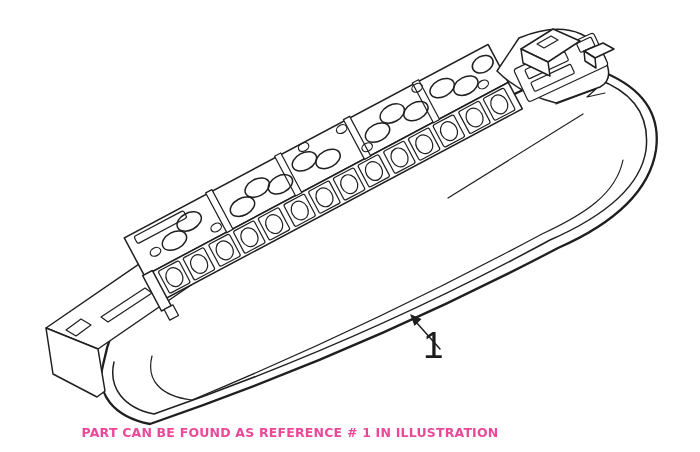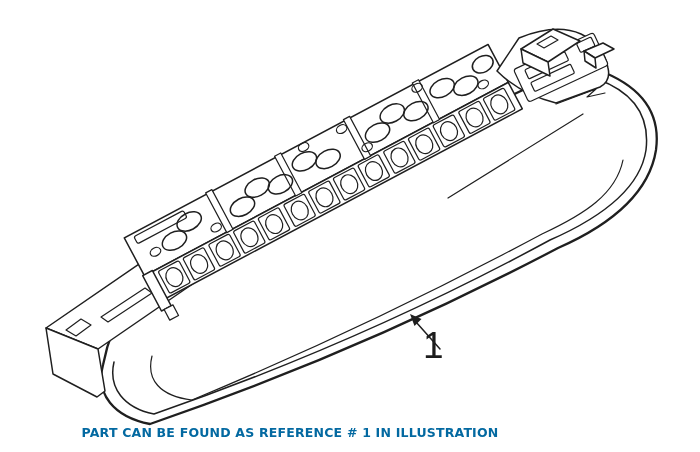--- a/index.html
+++ b/index.html
@@ -12,21 +12,21 @@
     position:absolute;left:423px;top:327px;
     font-family:"Liberation Sans",sans-serif;
     font-size:37px;font-weight:400;color:#1c1c1c;line-height:1;
     user-select:none;
   }
   .caption{
     position:absolute;left:0;top:425px;width:580px;
     text-align:center;
     font-family:"DejaVu Sans","Liberation Sans",sans-serif;
     font-weight:700;font-size:12.5px;letter-spacing:.2px;
-    color:#0369a1;white-space:nowrap;
+    color:#ec4899;white-space:nowrap;
   }
   
   .ln{fill:none;stroke:#1f1f1f;stroke-width:1.5;stroke-linecap:round;stroke-linejoin:round;}
   .lnW{fill:#ffffff;stroke:#1f1f1f;stroke-width:1.5;stroke-linejoin:round;}
   .thick{stroke-width:2.3;}
   .thin{stroke-width:1.2;}
 </style>
 </head>
 <body>
 

